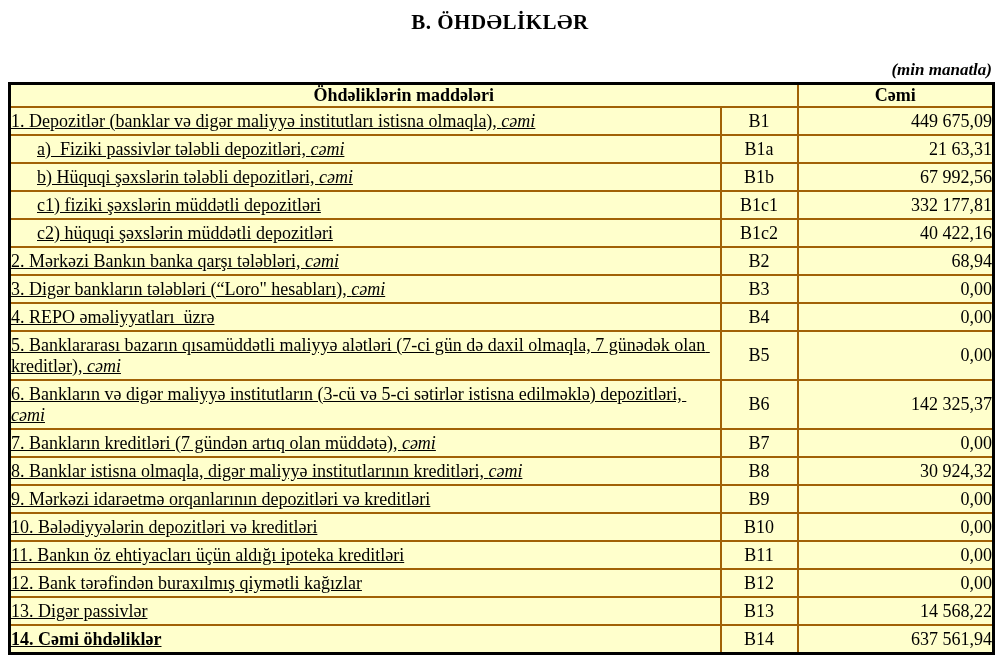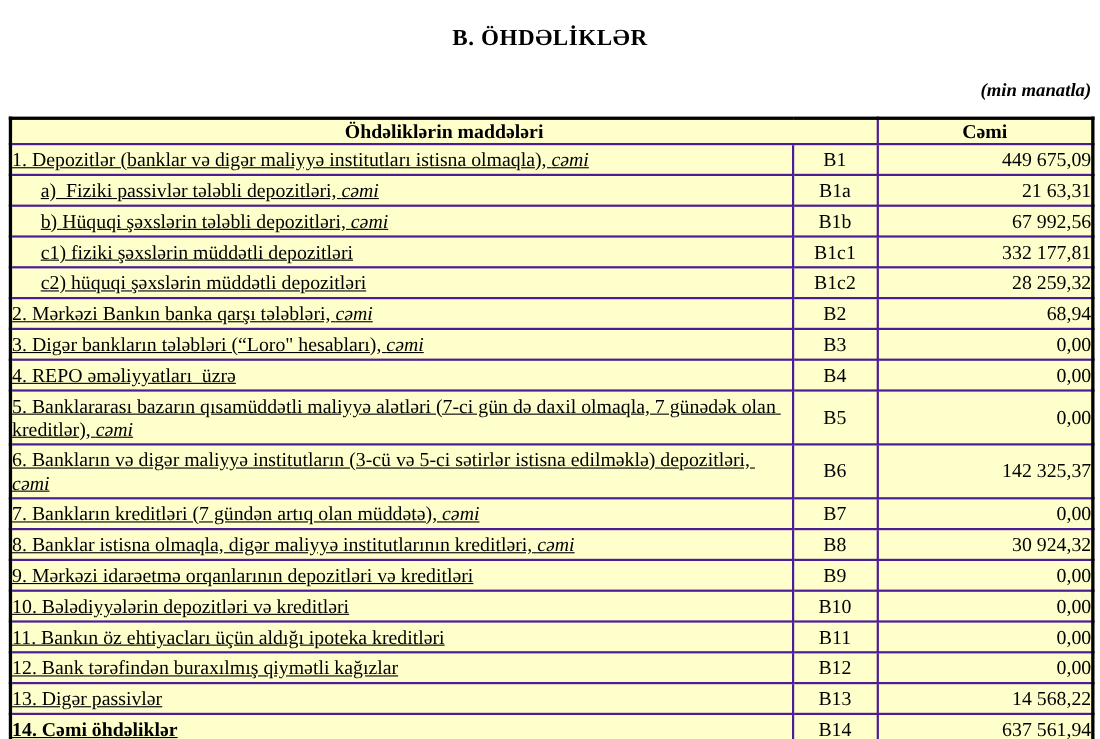--- a/index.html
+++ b/index.html
@@ -11,47 +11,47 @@
     color: #000000;
   }
   .page {
     width: 1000px;
     height: 672px;
     padding-top: 10px;
     box-sizing: border-box;
     overflow: hidden;
   }
   .doc-title {
-    margin: 12px;
+    margin: 0;
     font-size: 21px;
     font-weight: bold;
     text-align: center;
     letter-spacing: 0.5px;
     line-height: 1.2;
   }
   .unit-note {
     width: 984px;
-    margin: 24px 0 14px 8px;
+    margin: 24px 0 2px 8px;
     text-align: right;
     font-style: italic;
     font-weight: bold;
     font-size: 17px;
     line-height: 1.25;
     padding-right: 1px;
   }
   table.liabilities {
     margin-left: 8px;
     width: 984px;
     border-collapse: collapse;
     table-layout: fixed;
     border: 3px solid #000;
   }
   table.liabilities th,
   table.liabilities td {
-    border: 2px solid #4c1d95;
+    border: 2px solid #a16207;
     background: var(--cell-bg, #FFFFCC);
     font-size: 18px;
     vertical-align: middle;
     padding: 0;
   }
   th.items-head {
     font-weight: bold;
     text-align: center;
     height: 21px;
   }
@@ -131,21 +131,21 @@
     </td>
     <td class="cell-code">B1c1</td>
     <td class="cell-value">332 177,81</td>
   </tr>
 
   <tr class="row-single row-indent">
     <td class="cell-label">
       <span class="main">c2) hüquqi şəxslərin müddətli depozitləri</span><span class="suffix"></span>
     </td>
     <td class="cell-code">B1c2</td>
-    <td class="cell-value">28 259,32</td>
+    <td class="cell-value">40 422,16</td>
   </tr>
 
   <tr class="row-single">
     <td class="cell-label">
       <span class="main">2. Mərkəzi Bankın banka qarşı tələbləri, </span><span class="suffix">cəmi</span>
     </td>
     <td class="cell-code">B2</td>
     <td class="cell-value">68,94</td>
   </tr>
 

